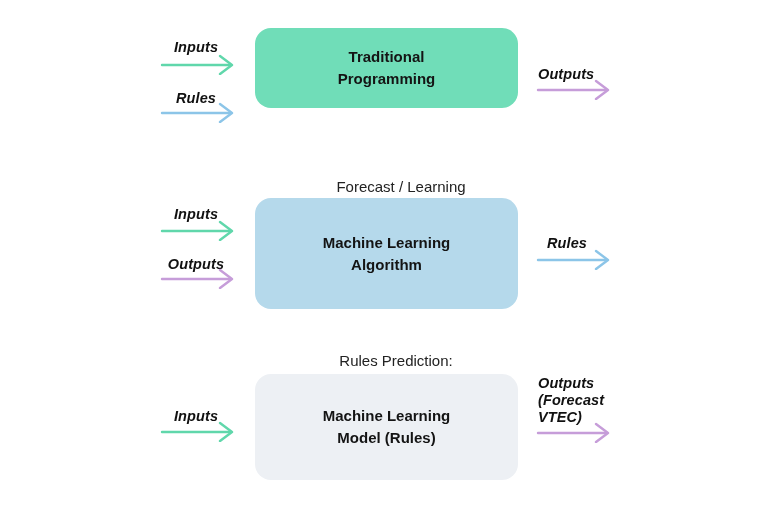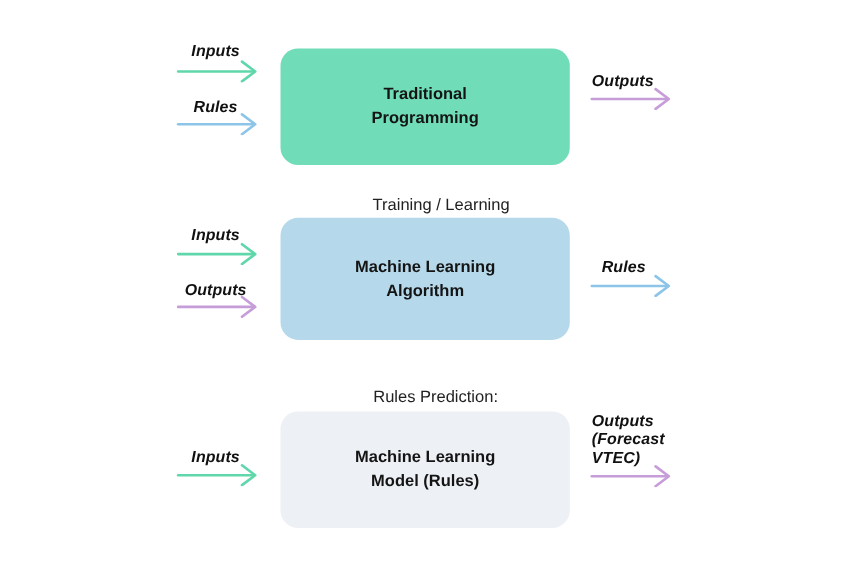--- a/index.html
+++ b/index.html
@@ -72,32 +72,32 @@
       <line x1="2" y1="16" x2="70" y2="16"></line>
       <polyline points="60,7 72,16 60,25"></polyline>
     </svg>
 
     <div class="lbl center" style="left:158px; top:90px;">Rules</div>
     <svg class="arrow blue" style="left:160px; top:97px;" width="76" height="26" viewBox="0 0 76 26">
       <line x1="2" y1="16" x2="70" y2="16"></line>
       <polyline points="60,7 72,16 60,25"></polyline>
     </svg>
 
-    <div class="box green" style="top:44px; height:106px;">Traditional
+    <div class="box green" style="top:28px; height:80px;">Traditional
 Programming</div>
 
     <div class="lbl" style="left:538px; top:66px;">Outputs</div>
     <svg class="arrow purple" style="left:536px; top:74px;" width="76" height="26" viewBox="0 0 76 26">
       <line x1="2" y1="16" x2="70" y2="16"></line>
       <polyline points="60,7 72,16 60,25"></polyline>
     </svg>
   </div>
 
   <div>
-    <div class="heading" style="left:401px; top:178px;">Training / Learning</div>
+    <div class="heading" style="left:401px; top:178px;">Forecast / Learning</div>
 
     <div class="lbl center" style="left:158px; top:206px;">Inputs</div>
     <svg class="arrow green" style="left:160px; top:215px;" width="76" height="26" viewBox="0 0 76 26">
       <line x1="2" y1="16" x2="70" y2="16"></line>
       <polyline points="60,7 72,16 60,25"></polyline>
     </svg>
 
     <div class="lbl center" style="left:158px; top:256px;">Outputs</div>
     <svg class="arrow purple" style="left:160px; top:263px;" width="76" height="26" viewBox="0 0 76 26">
       <line x1="2" y1="16" x2="70" y2="16"></line>

